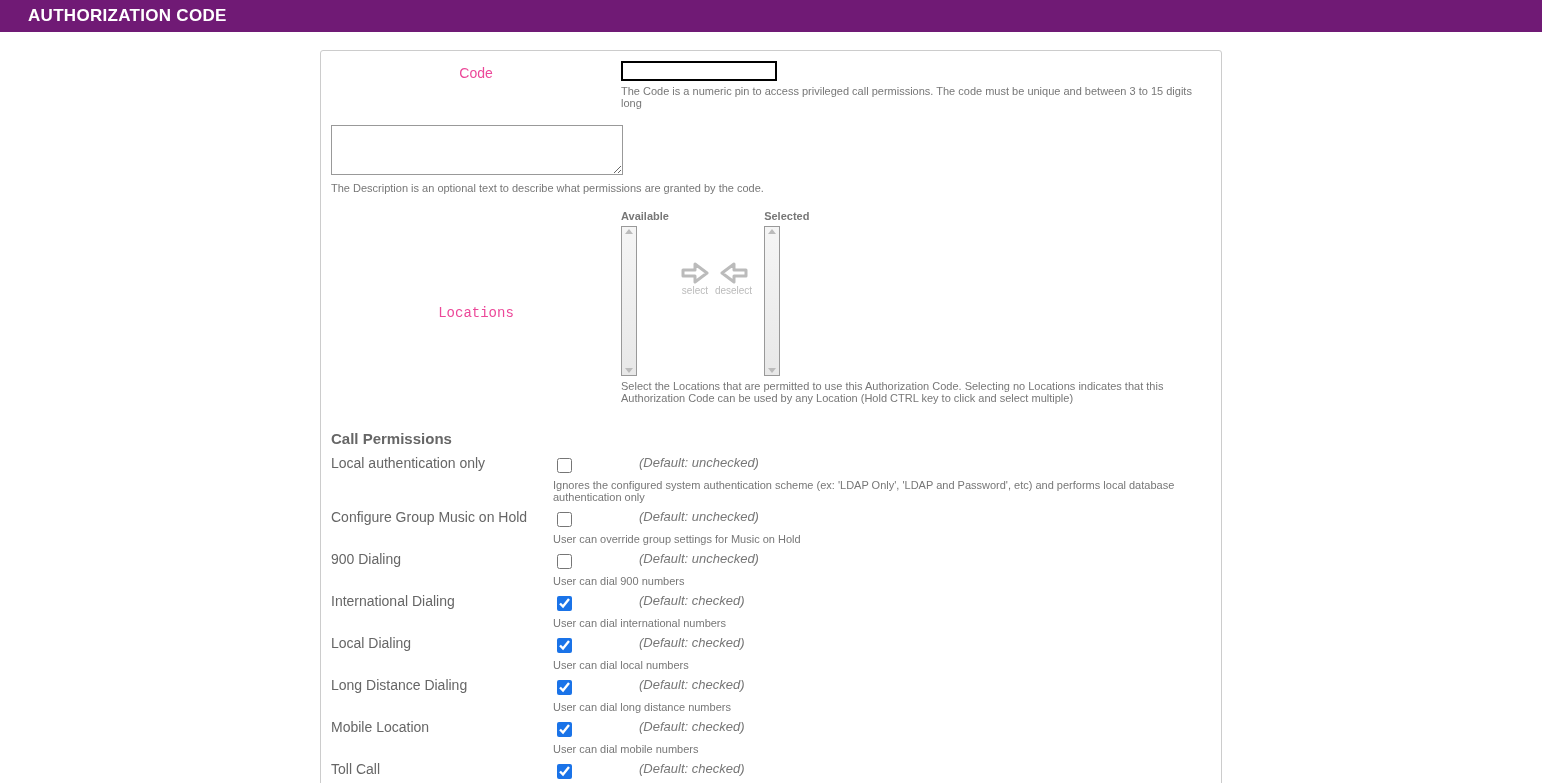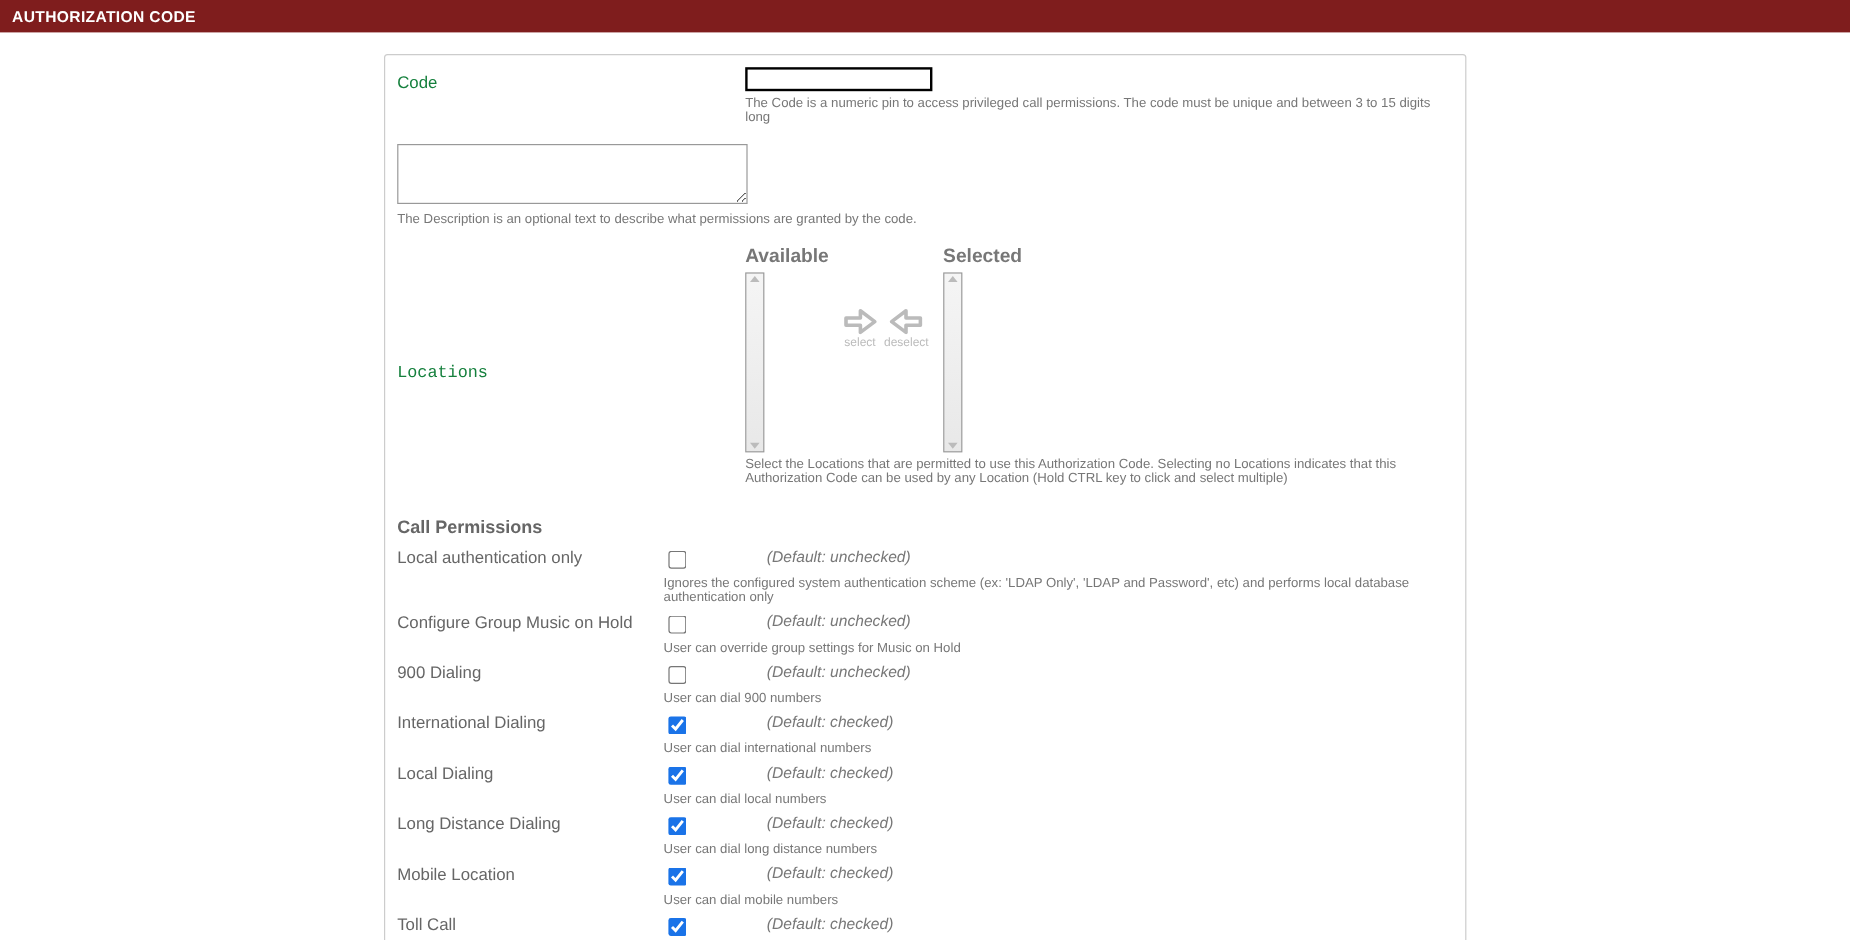--- a/index.html
+++ b/index.html
@@ -4,43 +4,44 @@
 <style>
   * { box-sizing: border-box; }
   body {
     margin: 0;
     font-family: Arial, Helvetica, sans-serif;
     font-size: 14px;
     color: #333;
     background: #fff;
   }
   .header-bar {
-    background: #7f1d1d;
+    background: #701a75;
     color: #fff;
     font-weight: bold;
-    font-size: 13px;
-    padding: 6px 10px;
+    font-size: 17px;
+    padding: 6px 28px;
     letter-spacing: 0.3px;
   }
   .panel {
     margin: 18px 320px 10px 320px;
     border: 1px solid #ccc;
     border-radius: 3px;
     padding: 10px 10px 14px 10px;
   }
   .row {
     display: flex;
     align-items: flex-start;
     margin-bottom: 4px;
   }
   .row .label-col {
     width: 290px;
     padding-top: 4px;
-    color: #15803d;
+    color: #ec4899;
     font-size: 14px;
+    text-align: center;
   }
   .row .field-col {
     flex: 1;
   }
   .help {
     color: #777;
     font-size: 11px;
     margin-top: 4px;
     margin-bottom: 12px;
   }
@@ -66,21 +67,21 @@
     gap: 12px;
     margin-bottom: 2px;
   }
   .dual-col {
     display: flex;
     flex-direction: column;
   }
   .dual-col .lbl {
     color: #777;
     font-weight: bold;
-    font-size: 16px;
+    font-size: 11px;
     margin-bottom: 4px;
   }
   .listbox {
     width: 16px;
     height: 150px;
     border: 1px solid #999;
     background: linear-gradient(#f5f5f5,#e8e8e8);
     display: flex;
     flex-direction: column;
     justify-content: space-between;

